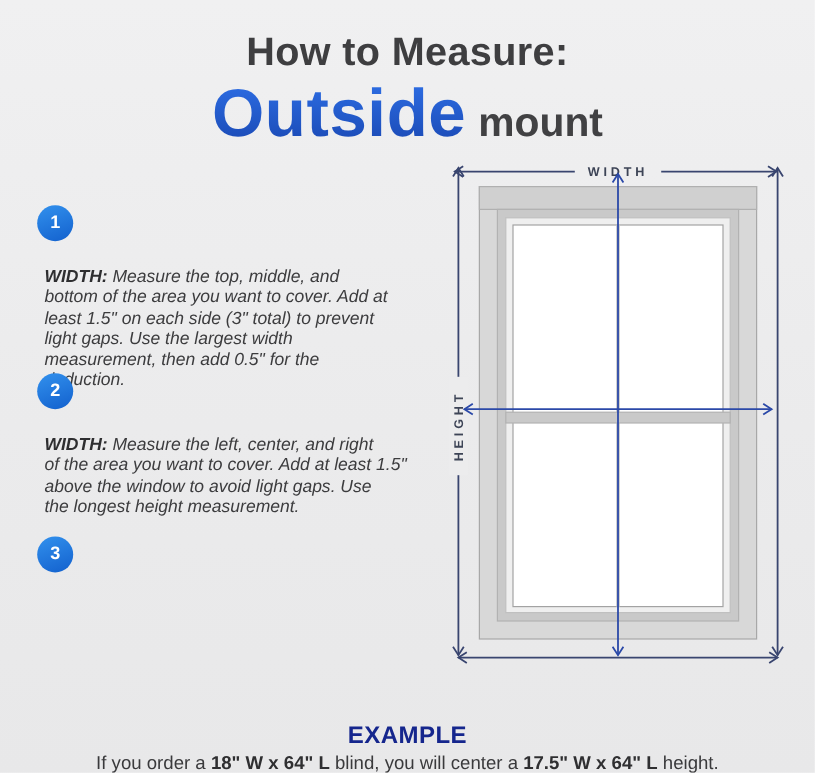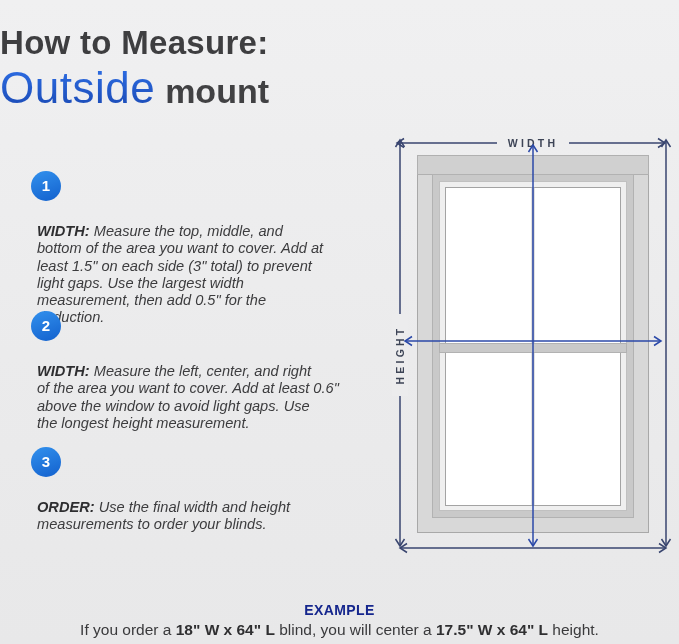--- a/index.html
+++ b/index.html
@@ -4,25 +4,25 @@
 <style>
   html,body{margin:0;padding:0;}
   body{
     width:679px;height:644px;overflow:hidden;position:relative;
     font-family:"Liberation Sans",sans-serif;
     background:linear-gradient(180deg,#f0f0f1 0%,#ebebec 55%,#e8e8e9 100%);
   }
   .canvas{position:absolute;inset:0;}
 
   
-  .title{position:absolute;left:0;right:0;top:26px;line-height:1.05;}
+  .title{position:absolute;left:0;right:0;top:26px;text-align:center;line-height:1.05;}
   .t1{font-size:33px;font-weight:700;color:#3e3e40;letter-spacing:.3px;}
   .t2{margin-top:4px;}
   .t2 .hl{
-    font-size:44px;font-weight:400;letter-spacing:.5px;
+    font-size:56px;font-weight:700;letter-spacing:.5px;
     background:linear-gradient(180deg,#2e6fe6 5%,#1a49b4 95%);
     -webkit-background-clip:text;background-clip:text;
     -webkit-text-fill-color:transparent;color:#1c4fc0;
   }
   .t2 .rest{font-size:34px;font-weight:700;color:#414143;margin-left:10px;}
 
   
   .step{position:absolute;left:31px;width:348px;}
   .badge{
     width:30px;height:30px;border-radius:50%;
@@ -30,30 +30,30 @@
     color:#fff;font-size:15px;font-weight:700;text-align:center;line-height:30px;
   }
   .step-text{
     margin:22px 0 0 6px;font-size:14.6px;line-height:17.3px;color:#3c3c3e;
     white-space:pre-line;
     font-style:italic;
   }
   .step-label{font-weight:700;color:#2e2e30;}
 
   
-  .diagram{position:absolute;left:385px;top:128px;width:292px;height:445px;}
+  .diagram{position:absolute;left:367px;top:128px;width:292px;height:445px;}
   .diagram svg{display:block;}
   .meas-label{
     font-family:"Liberation Sans",sans-serif;
     font-size:10.5px;font-weight:700;letter-spacing:3.2px;fill:#3d4456;
   }
 
   
   .example{position:absolute;left:0;right:0;top:602px;text-align:center;}
-  .ex-h{font-size:14px;font-weight:700;color:#15268d;letter-spacing:.4px;}
+  .ex-h{font-size:20px;font-weight:700;color:#15268d;letter-spacing:.4px;}
   .ex-s{margin:3px 0 0 0;font-size:15.5px;color:#3a3a3c;}
   .ex-s b{font-weight:700;color:#2f2f31;}
 </style>
 </head>
 <body>
 
 <div class="canvas">
 
   <header class="title">
     <div class="t1">How to Measure:</div>
@@ -66,28 +66,26 @@
       <p class="step-text"><span class="step-label">WIDTH:</span> <span>Measure the top, middle, and
 bottom of the area you want to cover. Add at
 least 1.5" on each side (3" total) to prevent
 light gaps. Use the largest width
 measurement, then add 0.5" for the
 deduction.</span></p>
     </div>
     <div class="step" style="top:311px">
       <div class="badge">2</div>
       <p class="step-text"><span class="step-label">WIDTH:</span> <span>Measure the left, center, and right
-of the area you want to cover. Add at least 0.6"
+of the area you want to cover. Add at least 1.5"
 above the window to avoid light gaps. Use
 the longest height measurement.</span></p>
     </div>
     <div class="step" style="top:447px">
       <div class="badge">3</div>
-      <p class="step-text"><span class="step-label">ORDER:</span> <span>Use the final width and height
-measurements to order your blinds.</span></p>
     </div>
   </section>
 
   <div class="diagram">
     <svg width="292" height="445" viewBox="0 0 292 445">
       <defs>
         <marker id="chNavy" markerWidth="18" markerHeight="18" refX="0" refY="0" orient="auto-start-reverse" markerUnits="userSpaceOnUse" style="overflow:visible">
           <path d="M-7,-4.5 L0,0 L-7,4.5" fill="none" stroke="#39456f" stroke-width="1.5"></path>
         </marker>
         <marker id="chBlue" markerWidth="18" markerHeight="18" refX="0" refY="0" orient="auto-start-reverse" markerUnits="userSpaceOnUse" style="overflow:visible">

